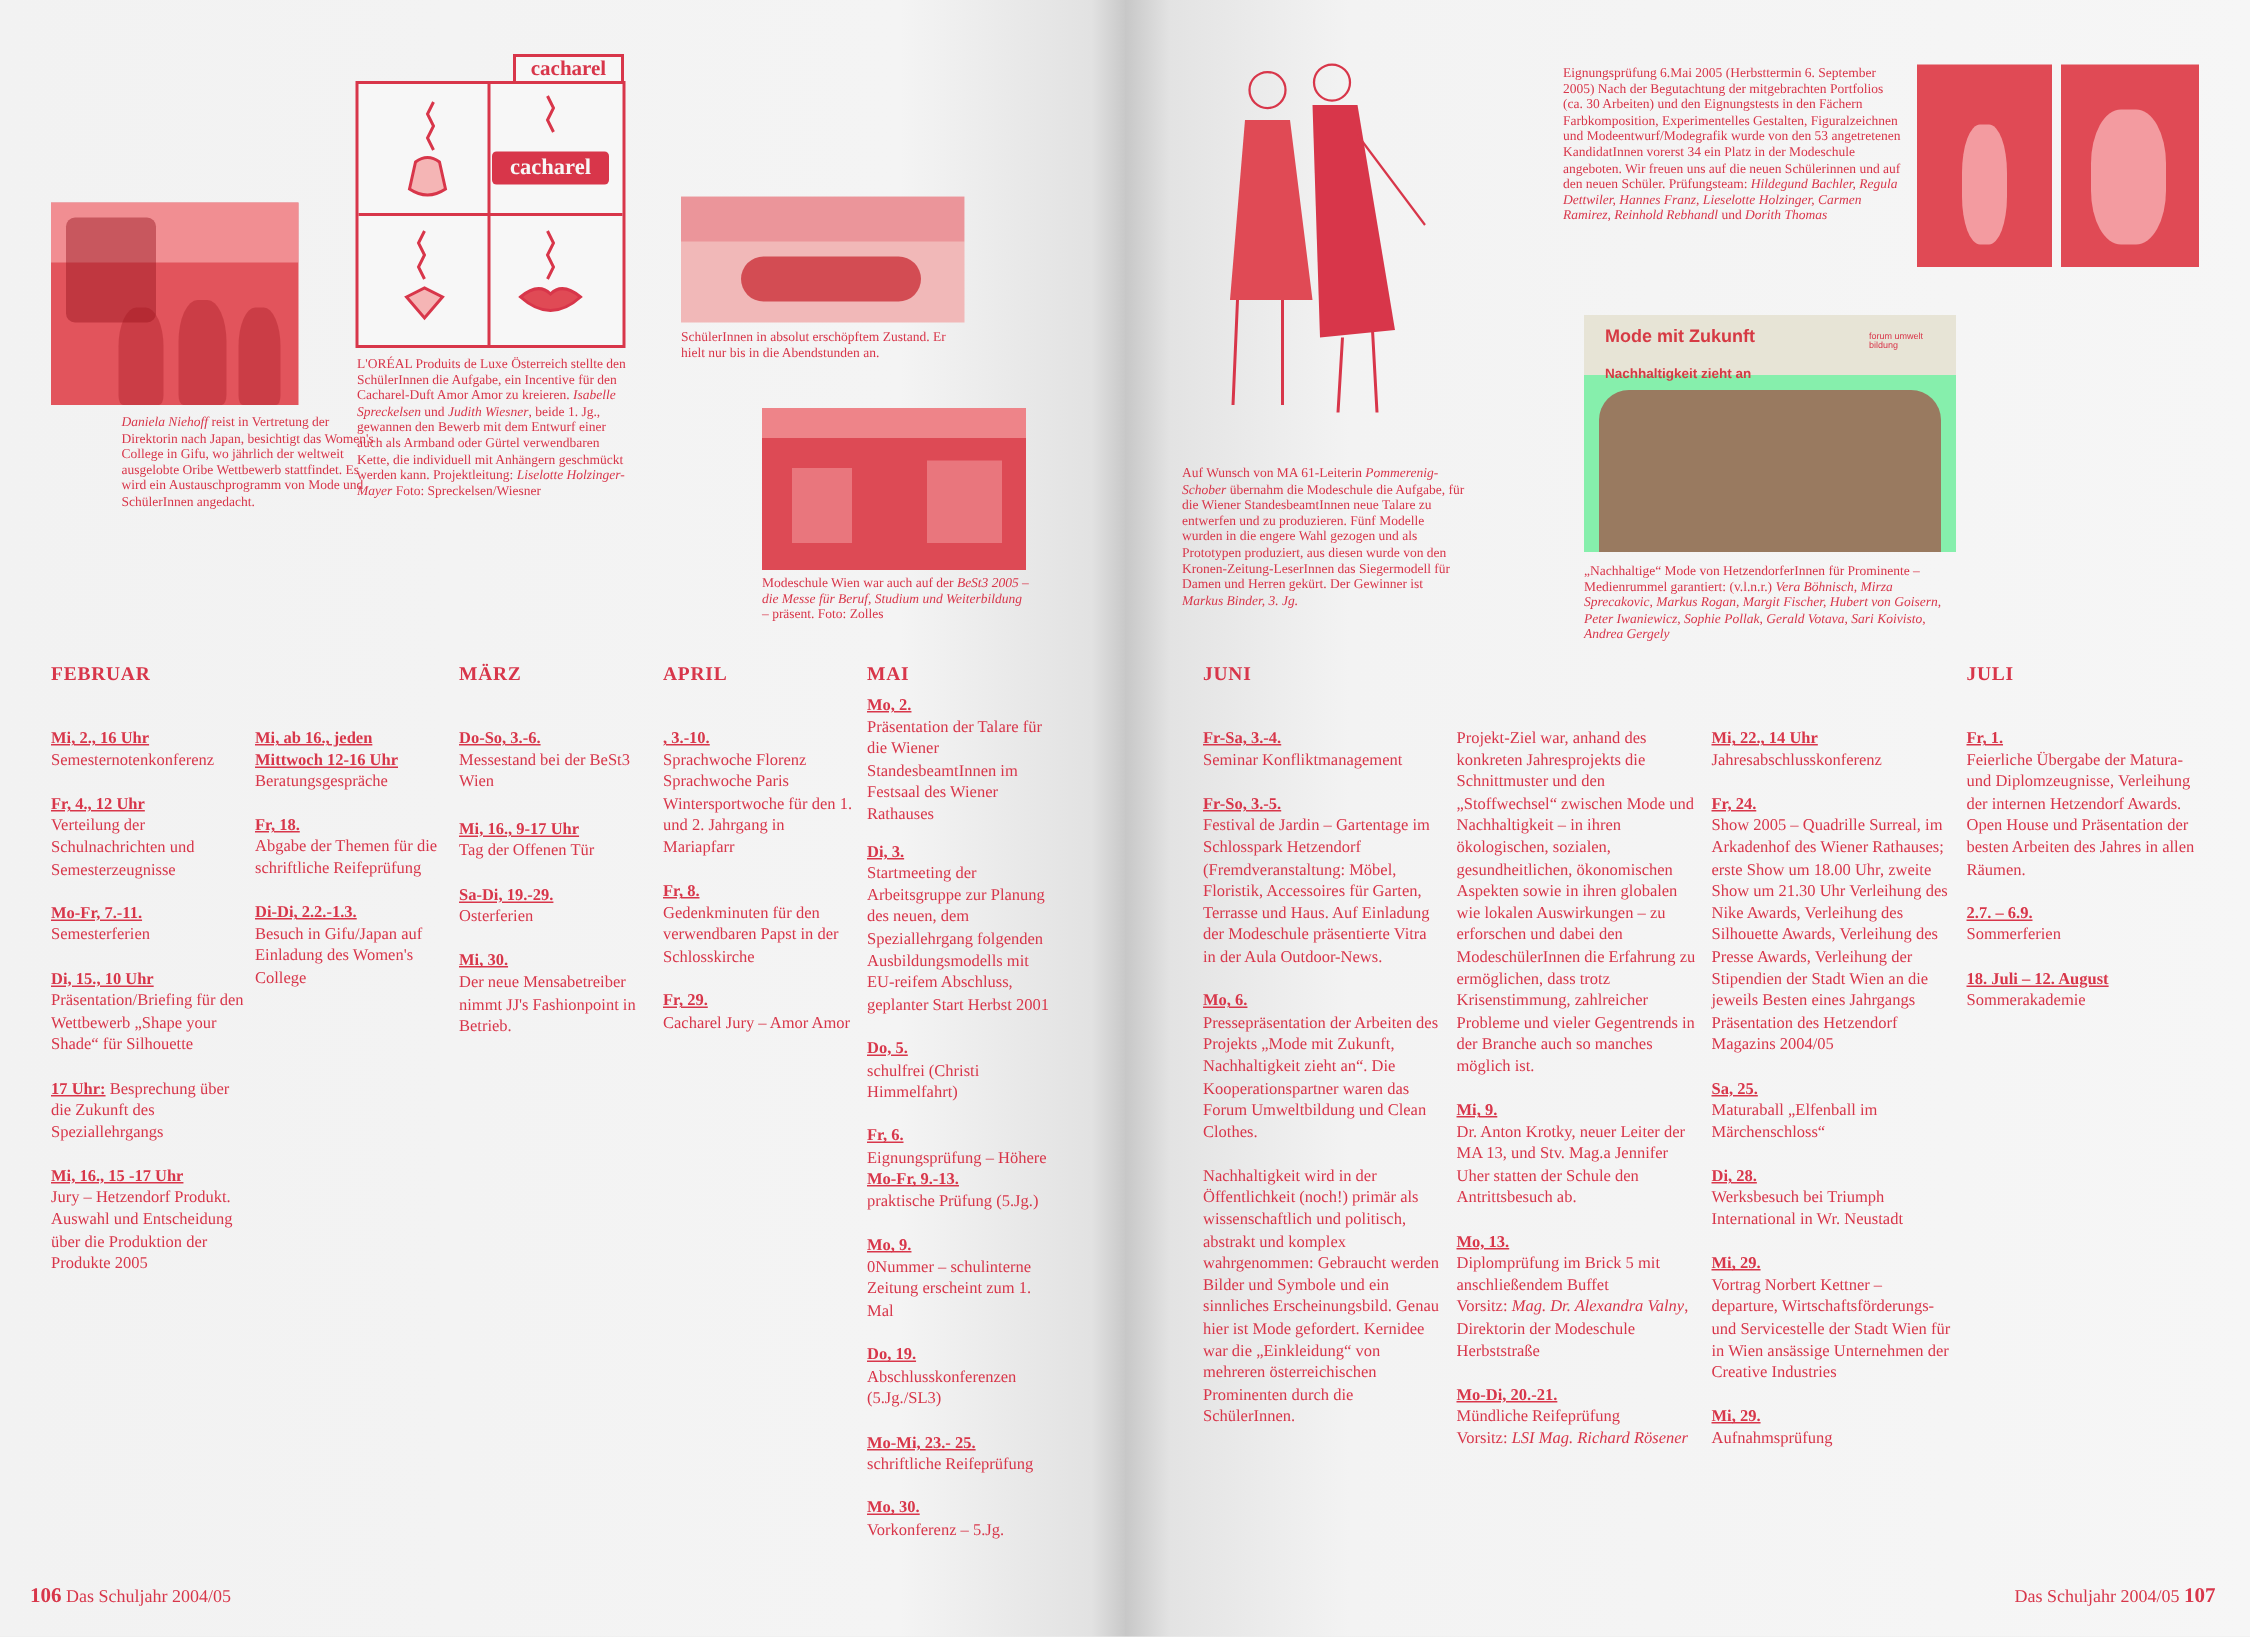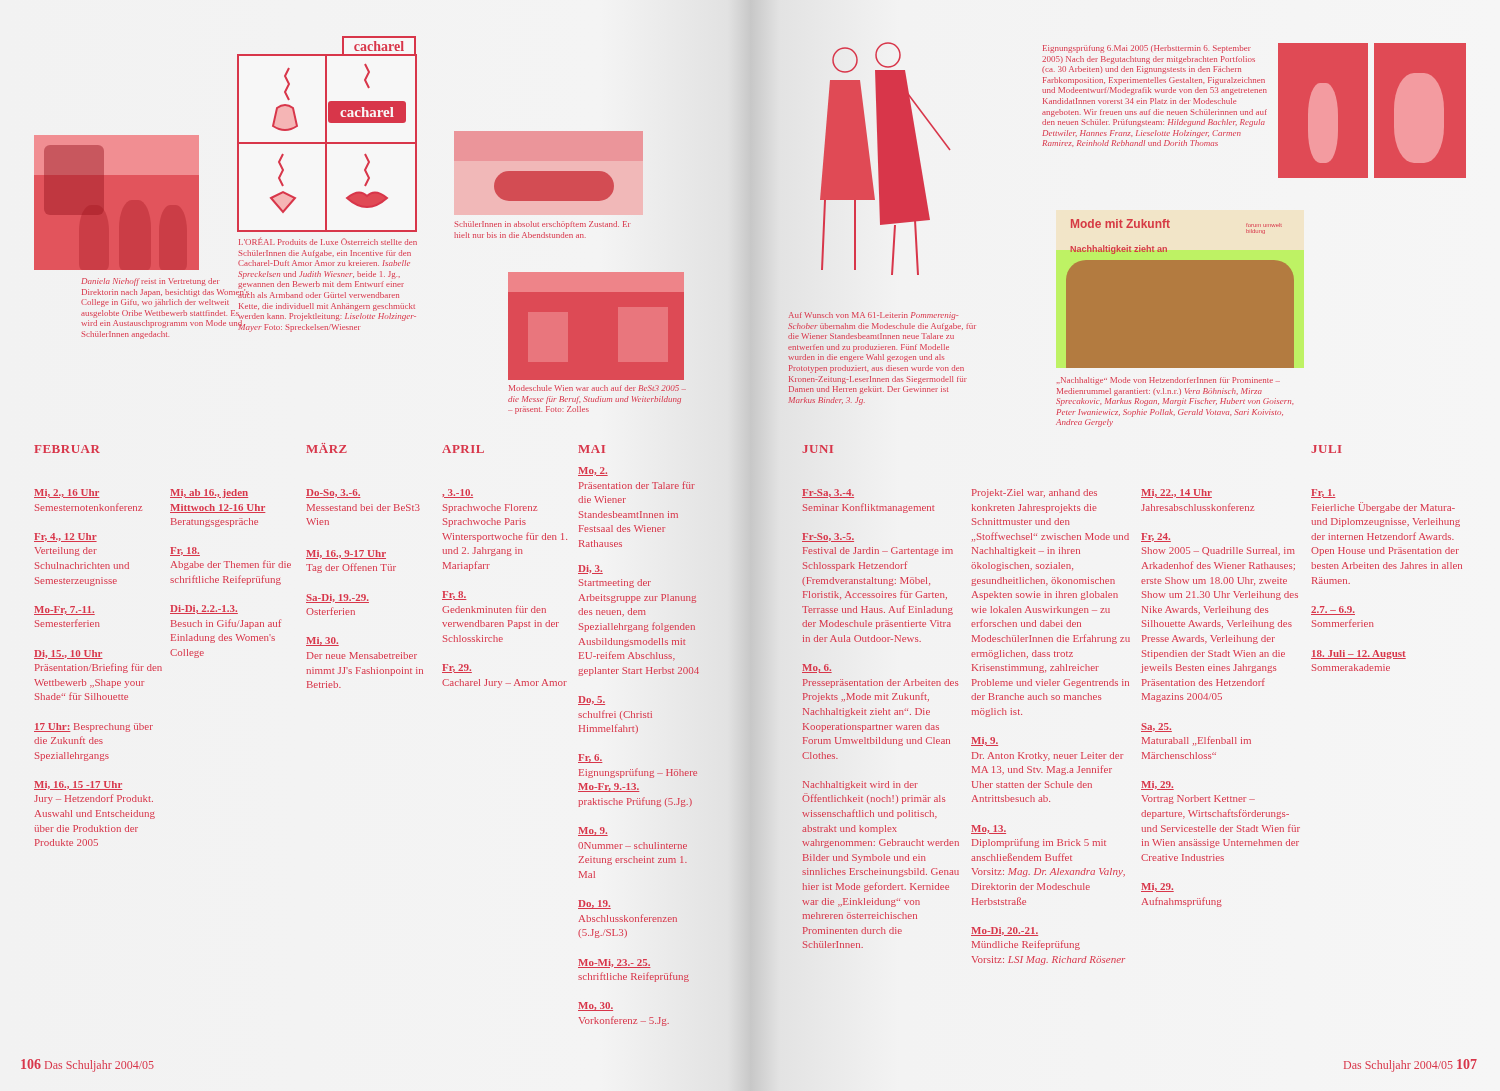--- a/index.html
+++ b/index.html
@@ -132,21 +132,21 @@
     <span>Eignungsprüfung 6.Mai 2005 (Herbsttermin 6. September 2005) Nach der Begutachtung der mitgebrachten Portfolios (ca. 30 Arbeiten) und den Eignungstests in den Fächern Farbkomposition, Experimentelles Gestalten, Figuralzeichnen und Modeentwurf/Modegrafik wurde von den 53 angetretenen KandidatInnen vorerst 34 ein Platz in der Modeschule angeboten. Wir freuen uns auf die neuen Schülerinnen und auf den neuen Schüler. Prüfungsteam: </span><i>Hildegund Bachler, Regula Dettwiler, Hannes Franz, Lieselotte Holzinger, Carmen Ramirez, Reinhold Rebhandl</i><span> und </span><i>Dorith Thomas</i>
   </div>
 
   <div class="photo" style="left:1278px;top:43px;width:90px;height:135px;background:#e04a55;">
     <div class="light" style="left:30px;top:40px;width:30px;height:80px;border-radius:40%;background:rgba(255,210,210,0.6);"></div>
   </div>
   <div class="photo" style="left:1374px;top:43px;width:92px;height:135px;background:#e04a55;">
     <div class="light" style="left:20px;top:30px;width:50px;height:90px;border-radius:40%;background:rgba(255,210,210,0.6);"></div>
   </div>
 
-  <div class="photo" style="left:1056px;top:210px;width:248px;height:158px;background:#bef264;">
+  <div class="photo" style="left:1056px;top:210px;width:248px;height:158px;background:#86efac;">
     <div class="light" style="left:0;top:0;width:248px;height:40px;background:rgba(255,225,225,0.8);"></div>
     <div class="poster-title" style="left:14px;top:7px;font-size:12px;">Mode mit Zukunft</div>
     <div class="poster-title" style="left:14px;top:23px;font-size:9px;margin-top:11px;">Nachhaltigkeit zieht an</div>
     <div class="abs" style="left:190px;top:12px;font-size:6px;color:#d8364a;font-family:'Liberation Sans',sans-serif;width:40px;">forum umwelt bildung</div>
     <div class="shade" style="left:10px;top:50px;width:228px;height:108px;border-radius:20px 20px 0 0;background:rgba(170,25,35,0.55);"></div>
   </div>
   <div class="caption" style="left:1056px;top:375px;width:250px;">
     <span>„Nachhaltige“ Mode von HetzendorferInnen für Prominente – Medienrummel garantiert: (v.l.n.r.) </span><i>Vera Böhnisch, Mirza Sprecakovic, Markus Rogan, Margit Fischer, Hubert von Goisern, Peter Iwaniewicz, Sophie Pollak, Gerald Votava, Sari Koivisto, Andrea Gergely</i>
   </div>
 
@@ -227,21 +227,21 @@
       </div>
   </div>
 
   <div class="col" style="left:578px;top:463px;width:128px;">
     <div class="entry" style="margin-bottom:10px;">
         <span class="date">Mo, 2.</span>
         <span class="txt">Präsentation der Talare für die Wiener StandesbeamtInnen im Festsaal des Wiener Rathauses</span>
       </div>
     <div class="entry">
         <span class="date">Di, 3.</span>
-        <span class="txt">Startmeeting der Arbeitsgruppe zur Planung des neuen, dem Speziallehrgang folgenden Ausbildungsmodells mit EU-reifem Abschluss, geplanter Start Herbst 2004</span>
+        <span class="txt">Startmeeting der Arbeitsgruppe zur Planung des neuen, dem Speziallehrgang folgenden Ausbildungsmodells mit EU-reifem Abschluss, geplanter Start Herbst 2001</span>
       </div>
     <div class="entry">
         <span class="date">Do, 5.</span>
         <span class="txt">schulfrei (Christi Himmelfahrt)</span>
       </div>
     <div class="entry">
         <span class="date">Fr, 6.</span>
         <span class="txt">Eignungsprüfung – Höhere</span>
         <span class="date">Mo-Fr, 9.-13.</span>
         <span class="txt">praktische Prüfung (5.Jg.)</span>
@@ -301,20 +301,24 @@
       </div>
     <div class="entry">
         <span class="date">Fr, 24.</span>
         <span class="txt">Show 2005 – Quadrille Surreal, im Arkadenhof des Wiener Rathauses; erste Show um 18.00 Uhr, zweite Show um 21.30 Uhr Verleihung des Nike Awards, Verleihung des Silhouette Awards, Verleihung des Presse Awards, Verleihung der Stipendien der Stadt Wien an die jeweils Besten eines Jahrgangs Präsentation des Hetzendorf Magazins 2004/05</span>
       </div>
     <div class="entry">
         <span class="date">Sa, 25.</span>
         <span class="txt">Maturaball „Elfenball im Märchenschloss“</span>
       </div>
     <div class="entry">
+        <span class="date">Di, 28.</span>
+        <span class="txt">Werksbesuch bei Triumph International in Wr. Neustadt</span>
+      </div>
+    <div class="entry">
         <span class="date">Mi, 29.</span>
         <span class="txt">Vortrag Norbert Kettner – departure, Wirtschaftsförderungs- und Servicestelle der Stadt Wien für in Wien ansässige Unternehmen der Creative Industries</span>
       </div>
     <div class="entry">
         <span class="date">Mi, 29.</span>
         <span class="txt">Aufnahmsprüfung</span>
       </div>
   </div>
 
   <div class="col" style="left:1311px;top:485px;width:160px;">

